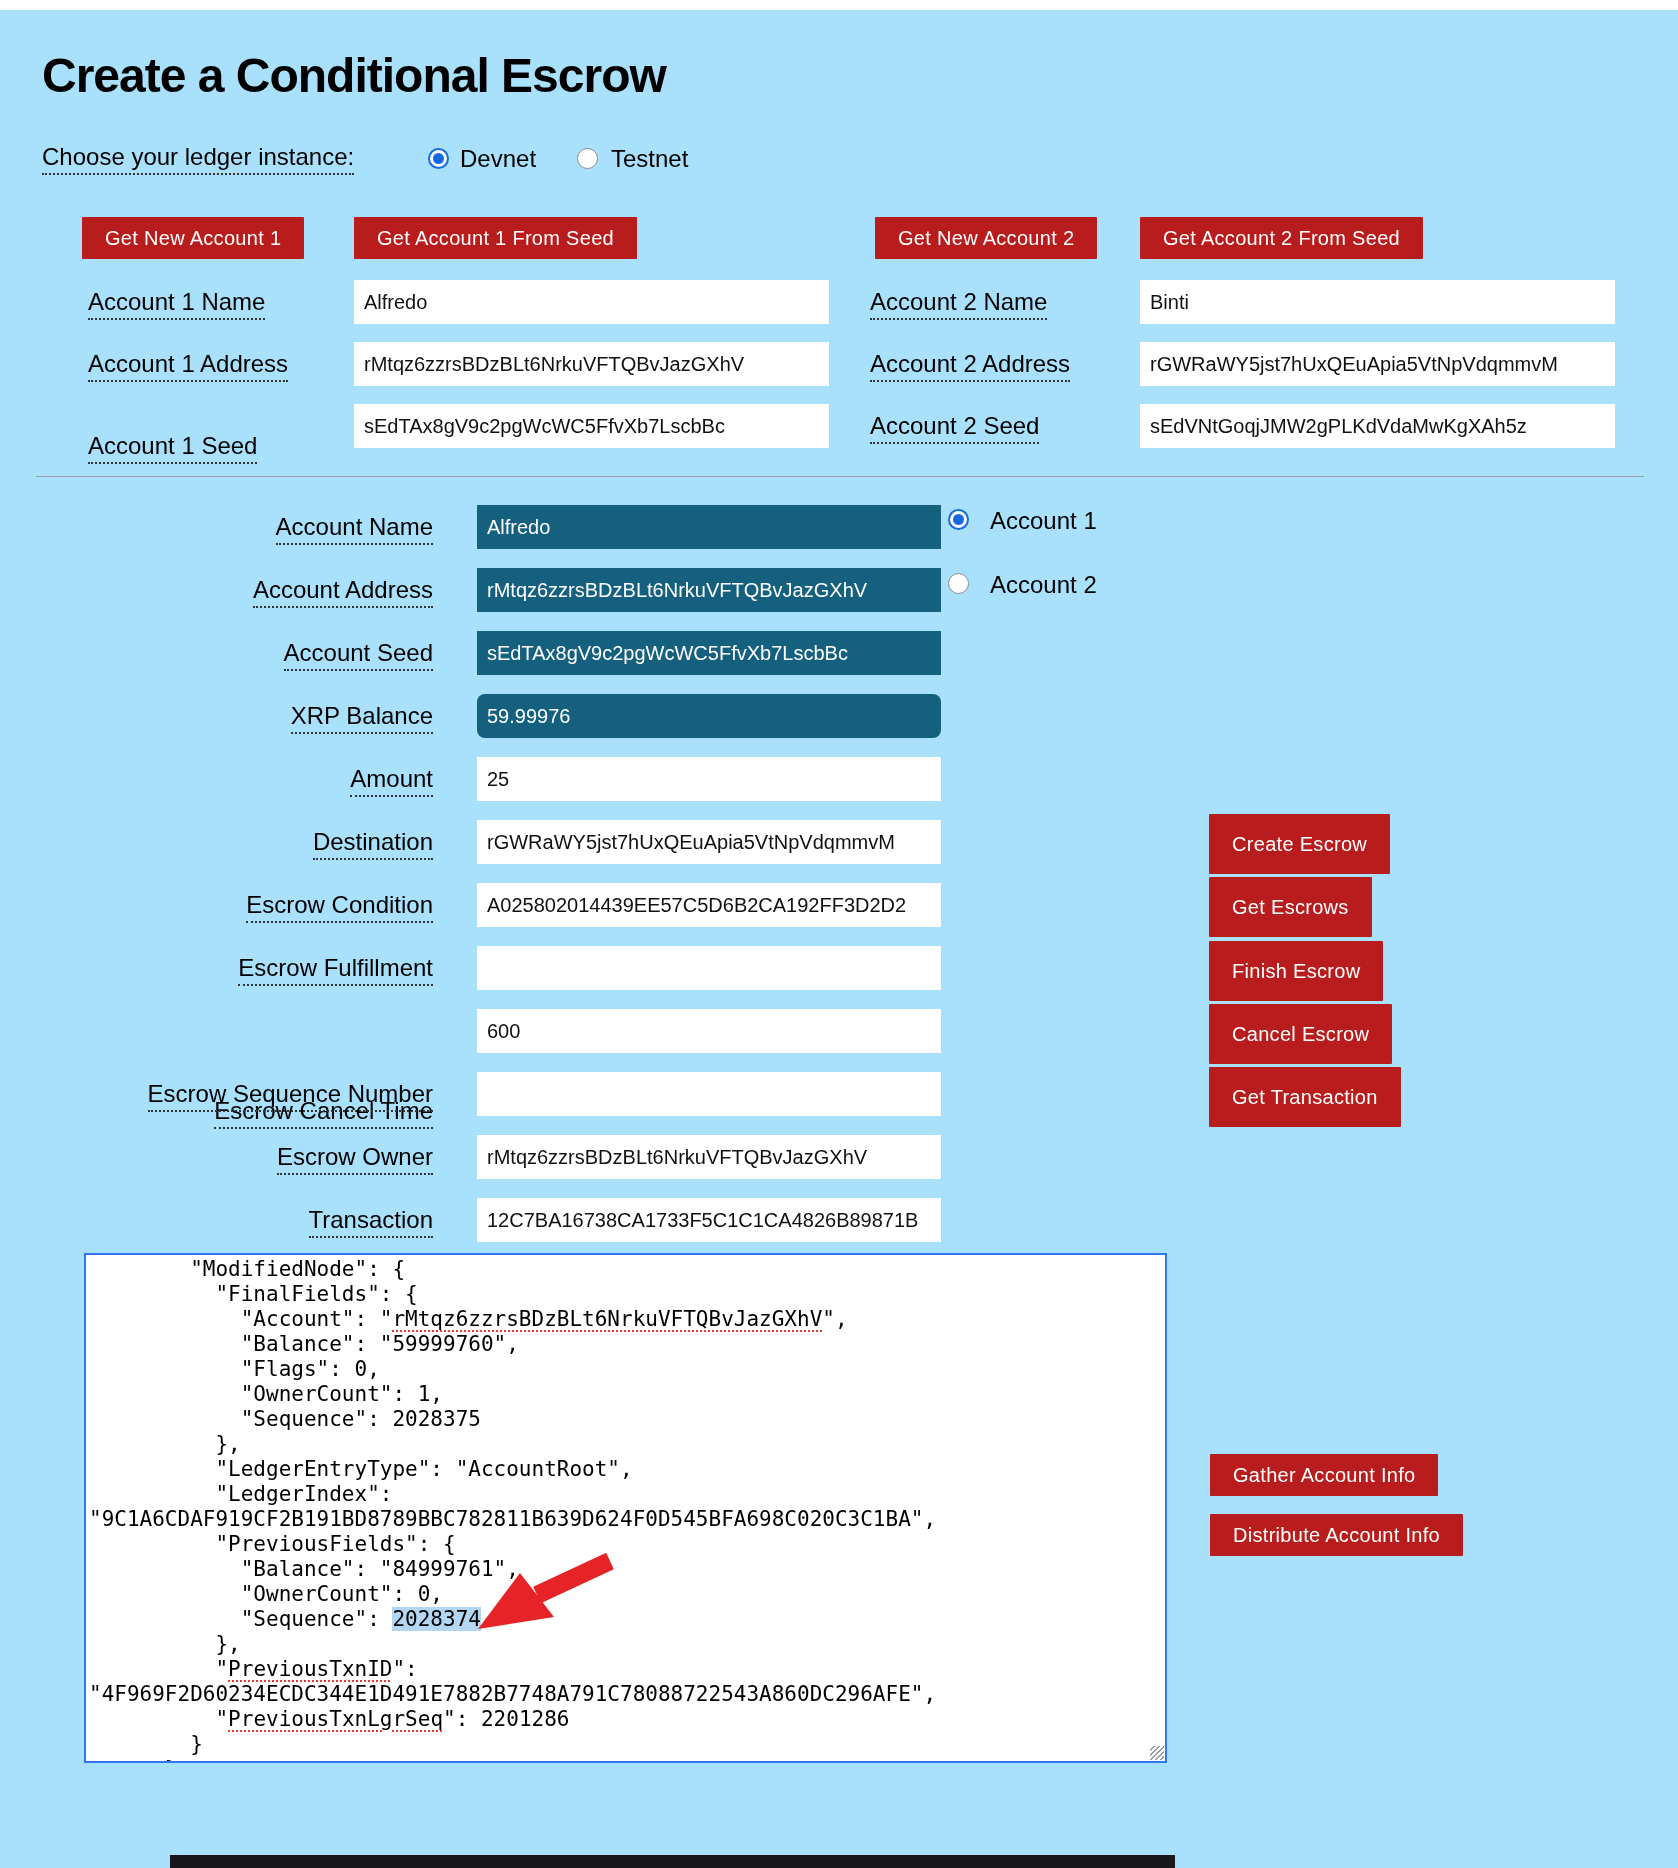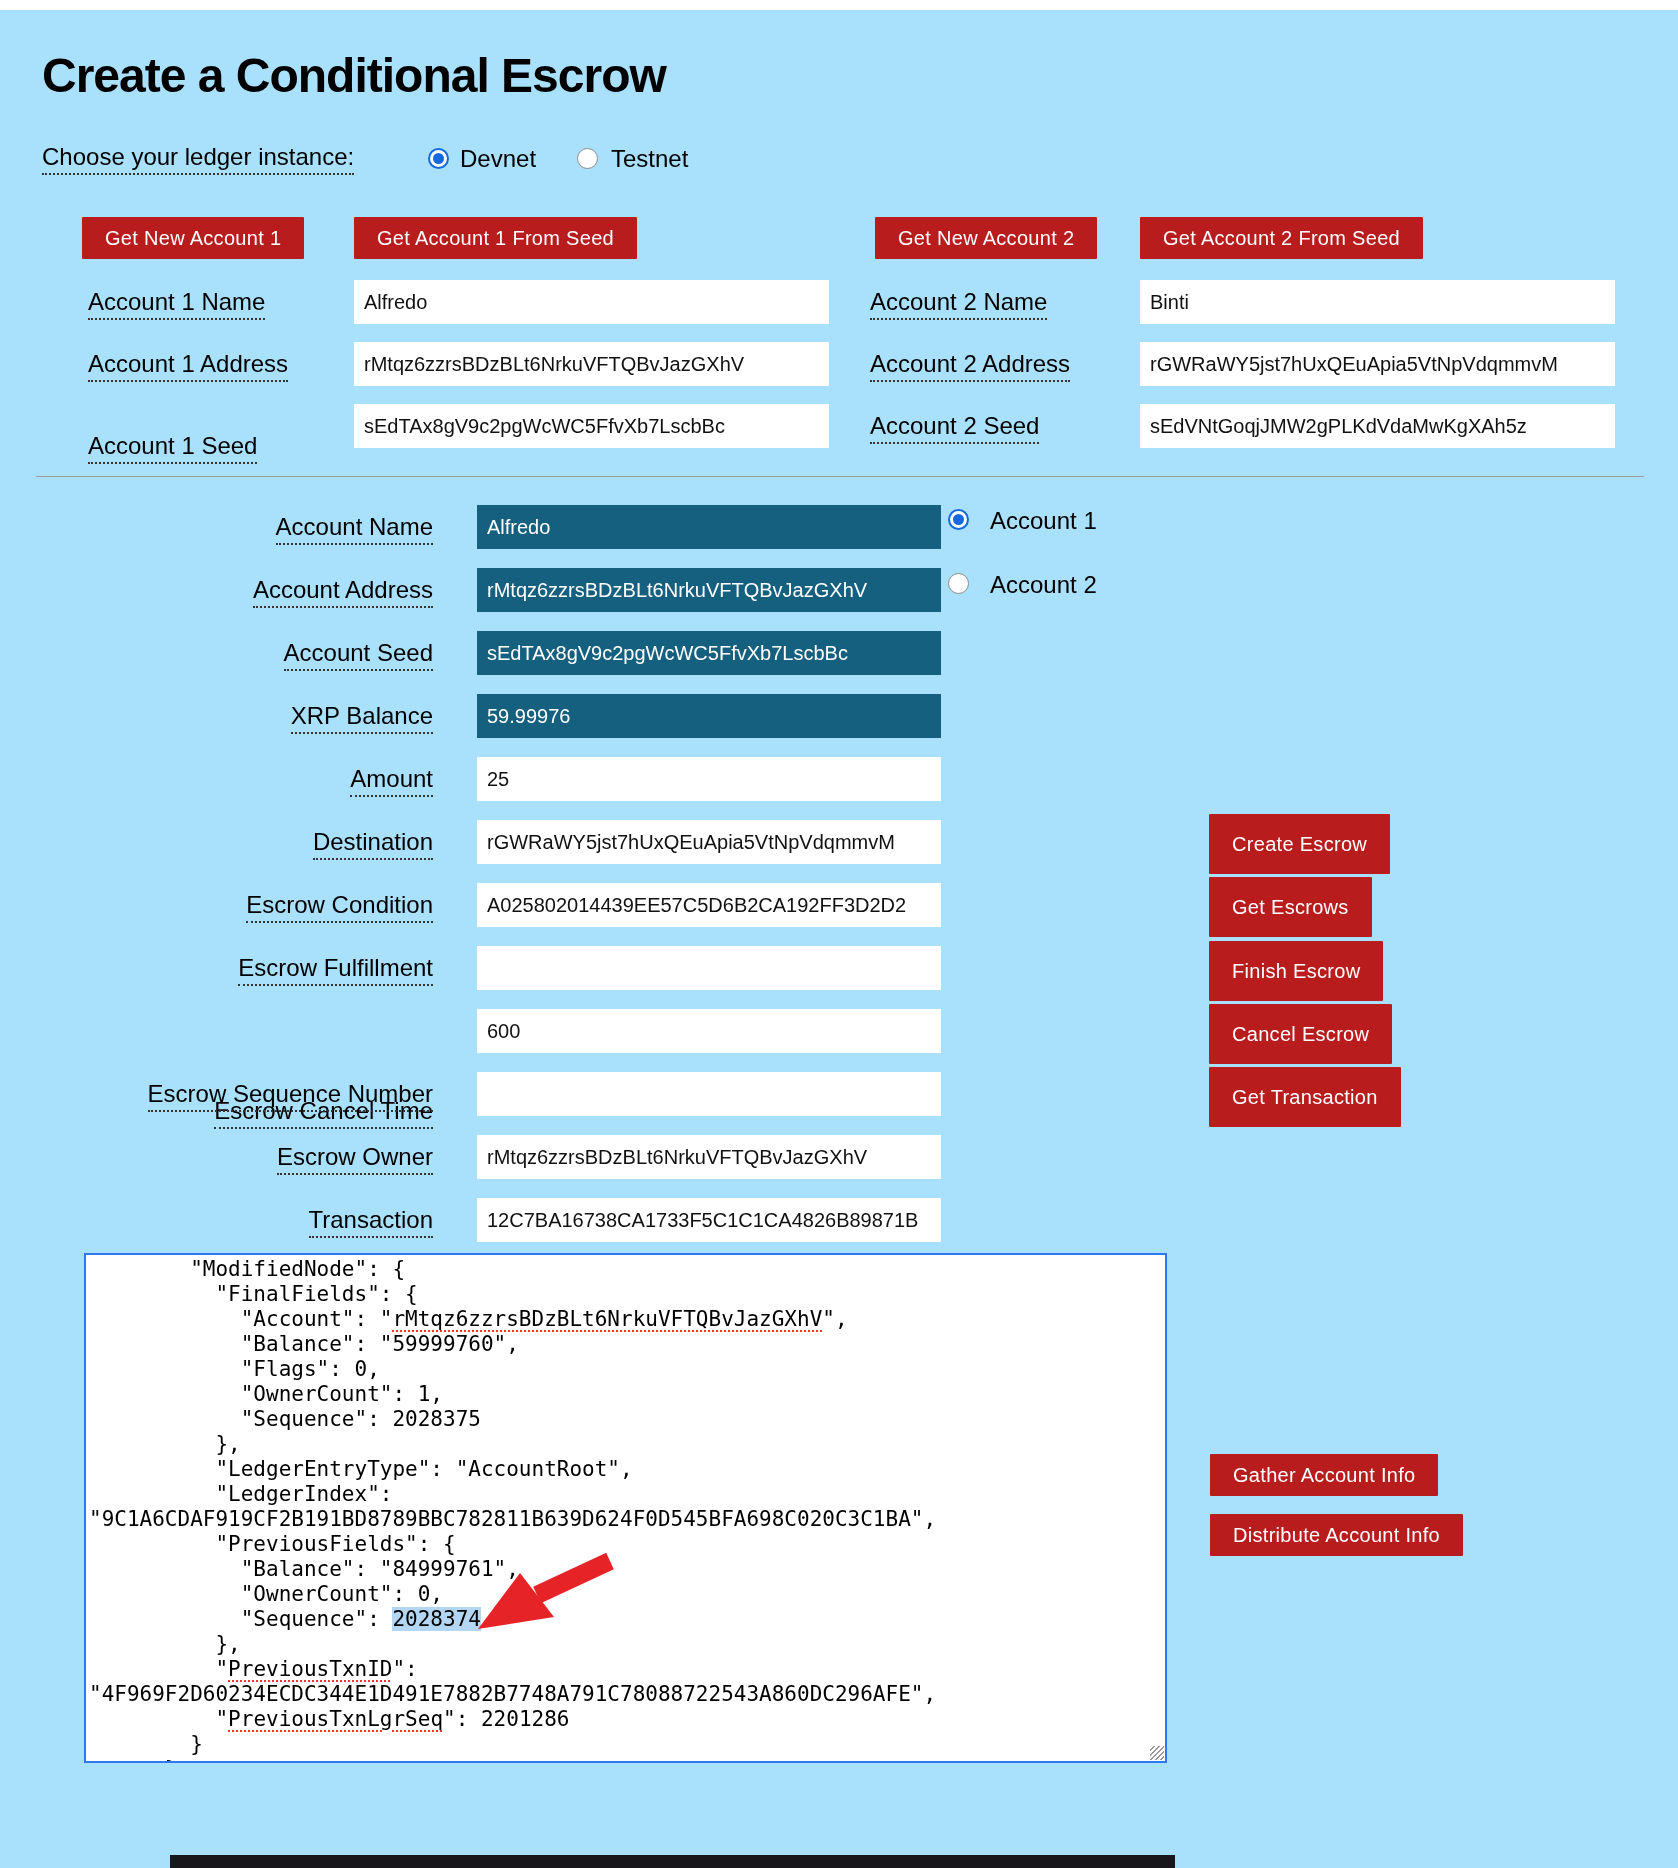--- a/index.html
+++ b/index.html
@@ -108,21 +108,21 @@
   <span class="radio" style="left:948px; top:573px;"></span>
   <span class="radio-label" style="left:990px; top:570px;">Account 2</span>
 
   <div class="mid-label" style="top:512px;"><span class="dotted">Account Name</span></div>
   <input class="tinput mid-field dark" style="top: 505px;" value="Alfredo">
   <div class="mid-label" style="top:575px;"><span class="dotted">Account Address</span></div>
   <input class="tinput mid-field dark" style="top: 568px;" value="rMtqz6zzrsBDzBLt6NrkuVFTQBvJazGXhV">
   <div class="mid-label" style="top:638px;"><span class="dotted">Account Seed</span></div>
   <input class="tinput mid-field dark" style="top: 631px;" value="sEdTAx8gV9c2pgWcWC5FfvXb7LscbBc">
   <div class="mid-label" style="top:701px;"><span class="dotted">XRP Balance</span></div>
-  <input class="tinput mid-field dark" style="top: 694px;" value="59.99976">
+  <input class="tinput mid-field dark" style="top: 694px; border-radius: 8px;" value="59.99976">
   <div class="mid-label" style="top:764px;"><span class="dotted">Amount</span></div>
   <input class="tinput mid-field" style="top: 757px;" value="25">
   <div class="mid-label" style="top:827px;"><span class="dotted">Destination</span></div>
   <input class="tinput mid-field" style="top: 820px;" value="rGWRaWY5jst7hUxQEuApia5VtNpVdqmmvM">
   <div class="mid-label" style="top:890px;"><span class="dotted">Escrow Condition</span></div>
   <input class="tinput mid-field" style="top: 883px;" value="A025802014439EE57C5D6B2CA192FF3D2D2">
   <div class="mid-label" style="top:953px;"><span class="dotted">Escrow Fulfillment</span></div>
   <input class="tinput mid-field" style="top: 946px;" value="">
   <div class="mid-label" style="top:1056px;margin-top:40px;"><span class="dotted">Escrow Cancel Time</span></div>
   <input class="tinput mid-field" style="top: 1009px;" value="600">

